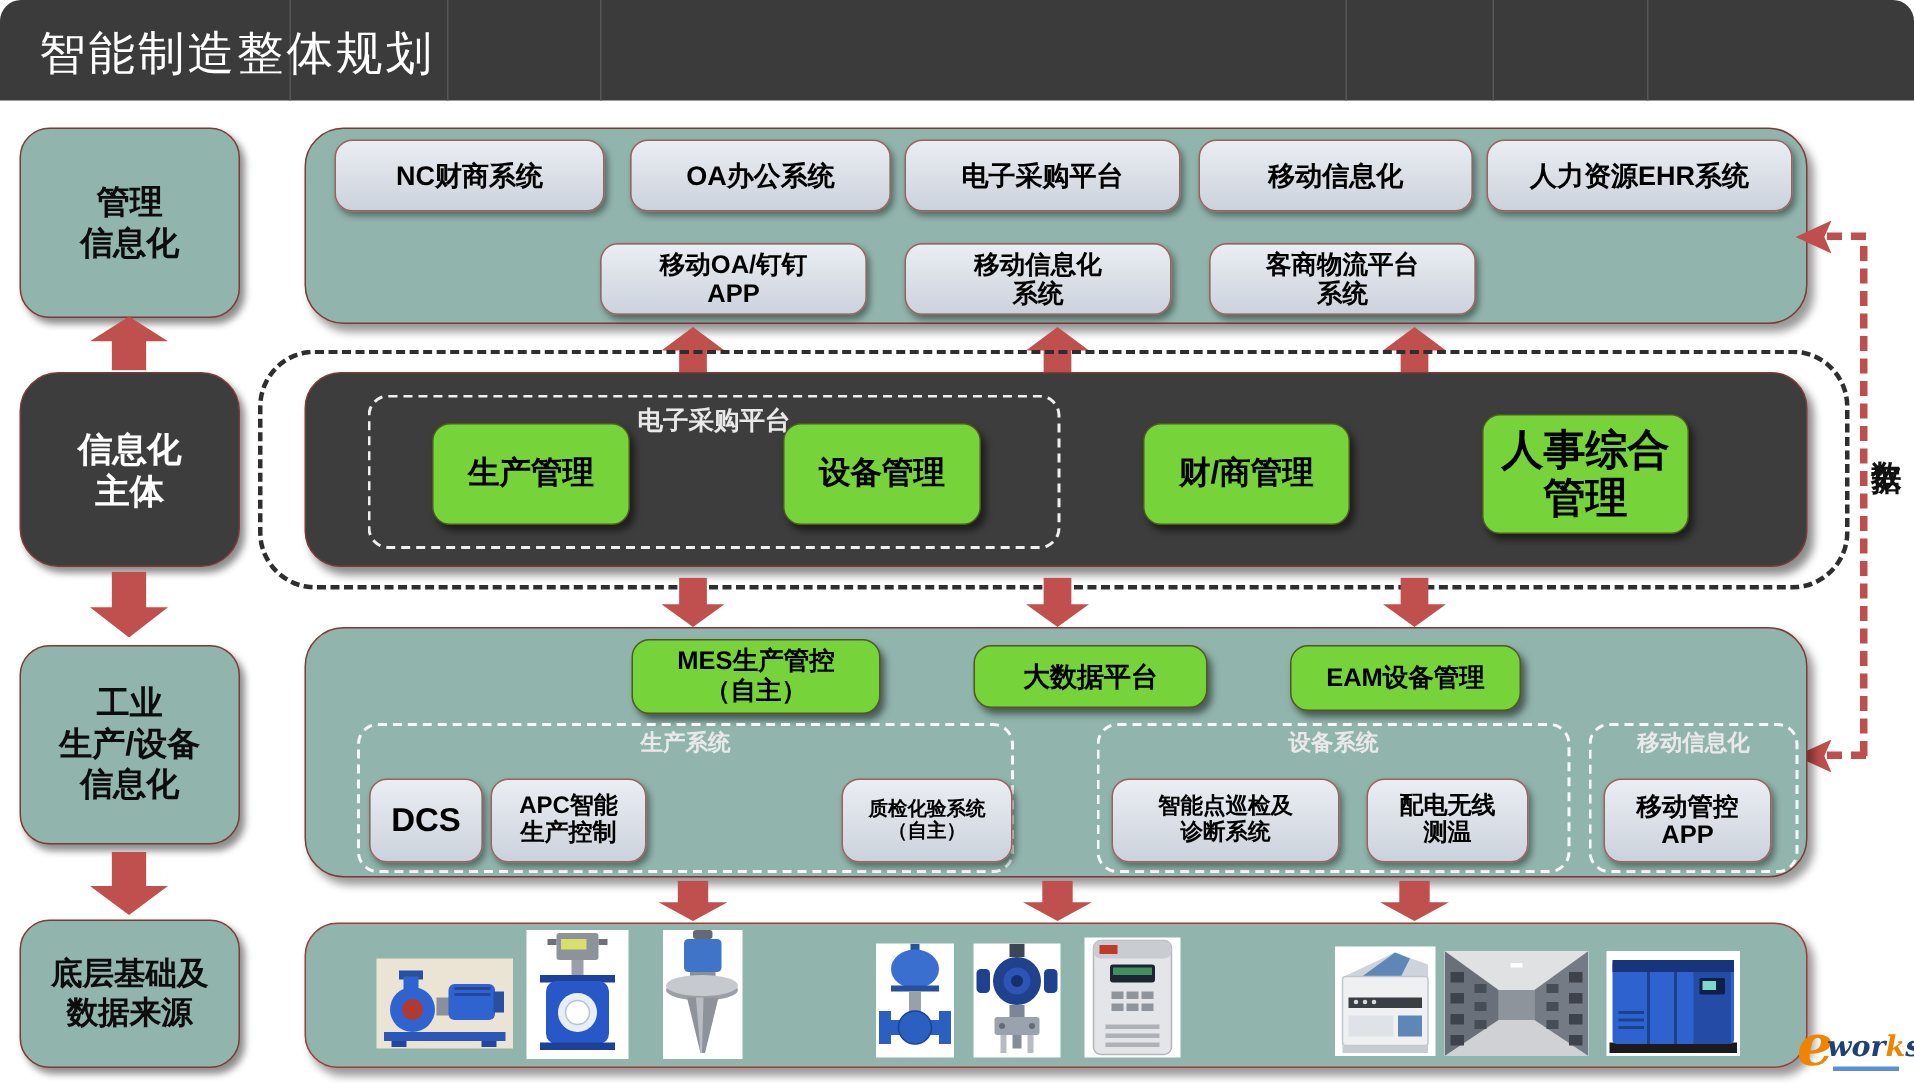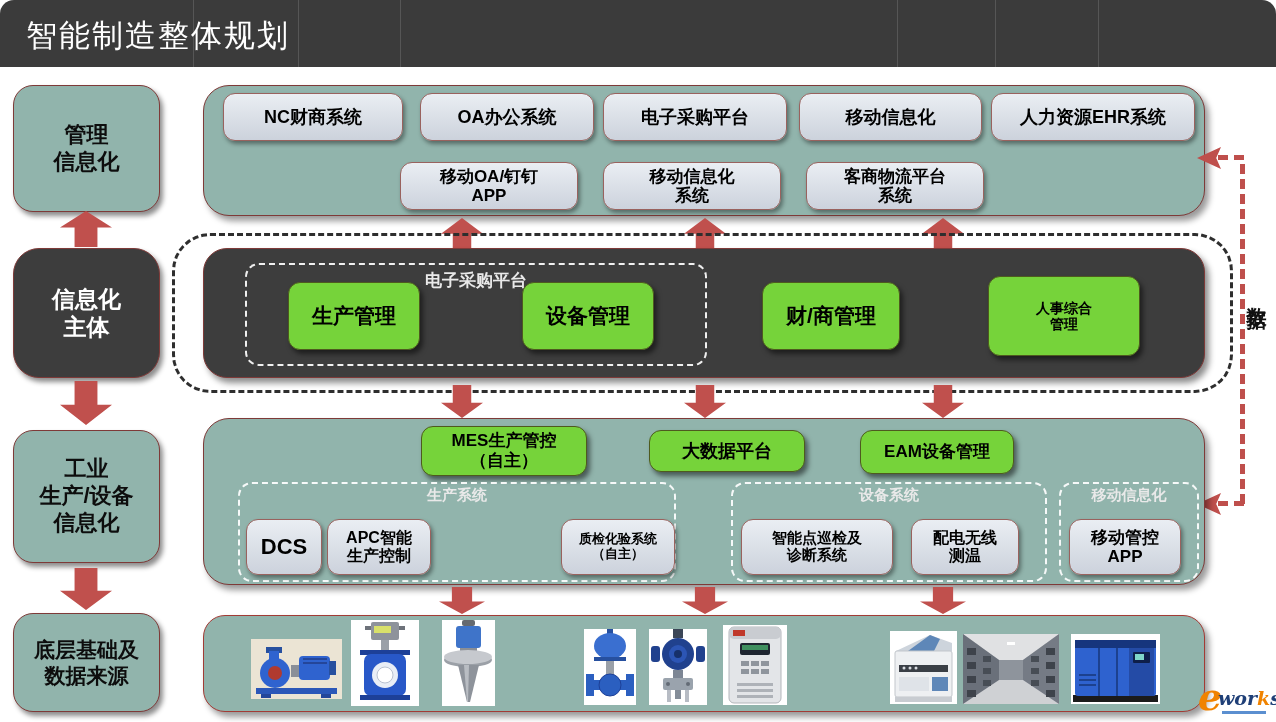--- a/index.html
+++ b/index.html
@@ -105,21 +105,21 @@
   <div class="arr up" style="left:684px;top:218px;width:42px;height:34px"></div>
   <div class="arr up" style="left:922px;top:218px;width:42px;height:34px"></div>
 
   <div class="outer-dashed"></div>
   <div class="dark-panel"></div>
   <div class="dashed-group" style="left:245px;top:263px;width:462px;height:103px"></div>
   <div class="inner-label" style="left:245px;top:269px;width:462px;font-size:17px">电子采购平台</div>
   <div class="green-box" style="left:288px;top:282px;width:132px;height:68px;font-size:21px">生产管理</div>
   <div class="green-box" style="left:522px;top:282px;width:132px;height:68px;font-size:21px">设备管理</div>
   <div class="green-box" style="left:762px;top:282px;width:138px;height:68px;font-size:21px">财/商管理</div>
-  <div class="green-box" style="left:988px;top:276px;width:152px;height:80px;font-size:14px">人事综合
+  <div class="green-box" style="left:988px;top:276px;width:138px;height:80px;font-size:28px">人事综合
 管理</div>
 
   <div class="arr down" style="left:441px;top:385px;width:42px;height:33px"></div>
   <div class="arr down" style="left:684px;top:385px;width:42px;height:33px"></div>
   <div class="arr down" style="left:922px;top:385px;width:42px;height:33px"></div>
 
   <div class="vdash" style="left:1240px;top:164px;height:340px"></div>
   <div class="hdash" style="left:1218px;top:155px;width:26px"></div>
   <div class="lhead" style="left:1197px;top:147px;width:24px;height:22px"></div>
   <div class="hdash" style="left:1218px;top:501px;width:26px"></div>

